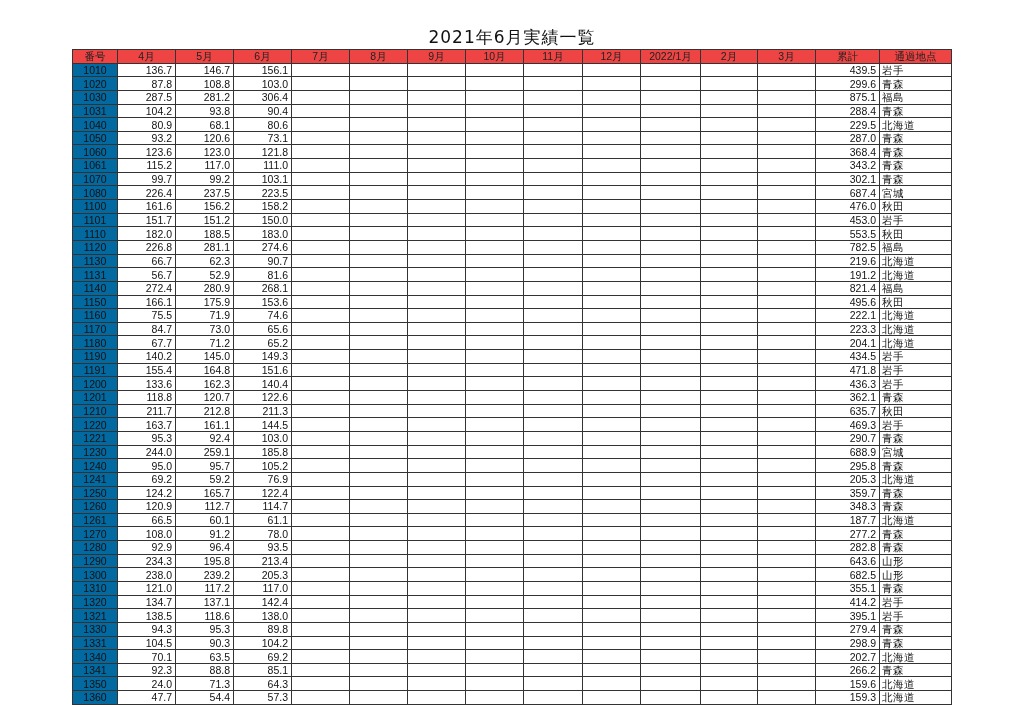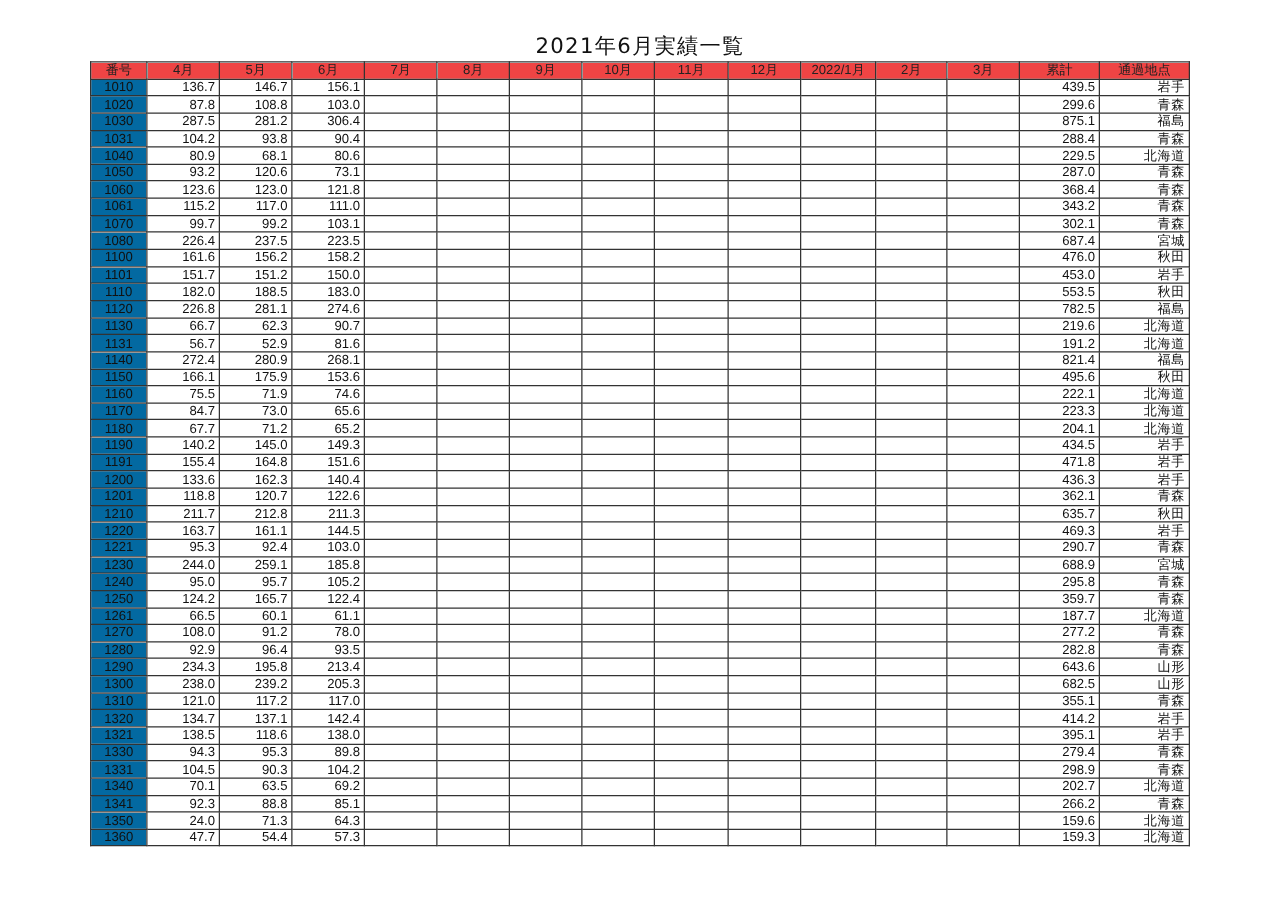--- a/index.html
+++ b/index.html
@@ -15,21 +15,21 @@
   }
   table.sheet th, table.sheet td {
     border: 1px solid #333; padding: 0 3px; height: 12.65px; line-height: 12px;
     white-space: nowrap; overflow: hidden;
   }
   table.sheet th {
     background: #ef4444; font-weight: normal; text-align: center; color: #222;
   }
   table.sheet td.id { background: #0369a1; text-align: center; }
   table.sheet td.num { text-align: right; }
-  table.sheet td.loc { text-align: right; padding-left: 2px; letter-spacing: 0.5px; }
+  table.sheet td.loc { text-align: left; padding-left: 2px; letter-spacing: 0.5px; }
 </style>
 </head>
 <body>
 
 <div class="title">2021年6月実績一覧</div>
 
 <table class="sheet">
   <colgroup>
     <col style="width:45px">
       <col style="width:58px">
@@ -571,37 +571,71 @@
         <td class="num"></td>
         <td class="num"></td>
         <td class="num"></td>
         <td class="num"></td>
         <td class="num"></td>
         <td class="num"></td>
         <td class="num">295.8</td>
         <td class="loc">青森</td>
       </tr>
       <tr>
+        <td class="id">1241</td>
+        <td class="num">69.2</td>
+        <td class="num">59.2</td>
+        <td class="num">76.9</td>
+        <td class="num"></td>
+        <td class="num"></td>
+        <td class="num"></td>
+        <td class="num"></td>
+        <td class="num"></td>
+        <td class="num"></td>
+        <td class="num"></td>
+        <td class="num"></td>
+        <td class="num"></td>
+        <td class="num">205.3</td>
+        <td class="loc">北海道</td>
+      </tr>
+      <tr>
         <td class="id">1250</td>
         <td class="num">124.2</td>
         <td class="num">165.7</td>
         <td class="num">122.4</td>
         <td class="num"></td>
         <td class="num"></td>
         <td class="num"></td>
         <td class="num"></td>
         <td class="num"></td>
         <td class="num"></td>
         <td class="num"></td>
         <td class="num"></td>
         <td class="num"></td>
         <td class="num">359.7</td>
         <td class="loc">青森</td>
       </tr>
       <tr>
+        <td class="id">1260</td>
+        <td class="num">120.9</td>
+        <td class="num">112.7</td>
+        <td class="num">114.7</td>
+        <td class="num"></td>
+        <td class="num"></td>
+        <td class="num"></td>
+        <td class="num"></td>
+        <td class="num"></td>
+        <td class="num"></td>
+        <td class="num"></td>
+        <td class="num"></td>
+        <td class="num"></td>
+        <td class="num">348.3</td>
+        <td class="loc">青森</td>
+      </tr>
+      <tr>
         <td class="id">1261</td>
         <td class="num">66.5</td>
         <td class="num">60.1</td>
         <td class="num">61.1</td>
         <td class="num"></td>
         <td class="num"></td>
         <td class="num"></td>
         <td class="num"></td>
         <td class="num"></td>
         <td class="num"></td>

